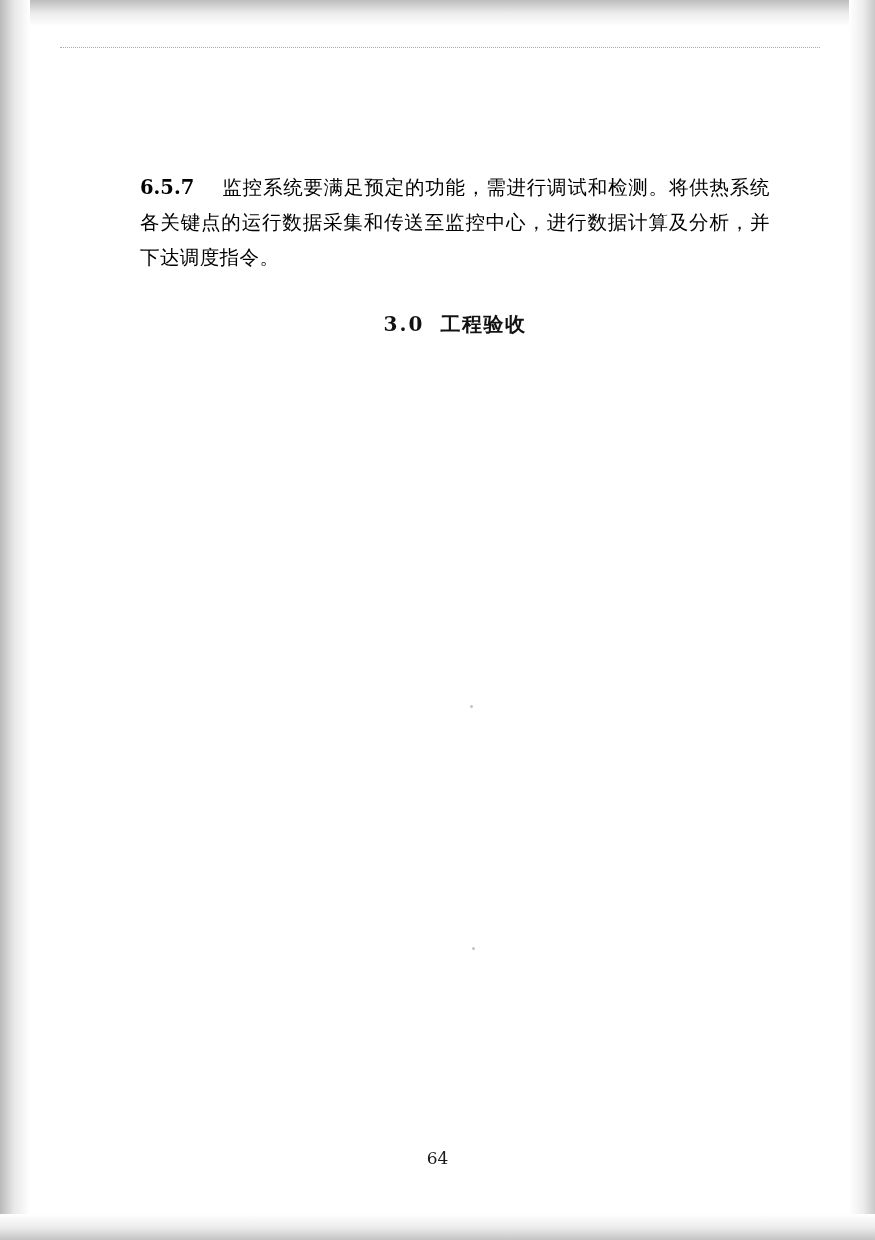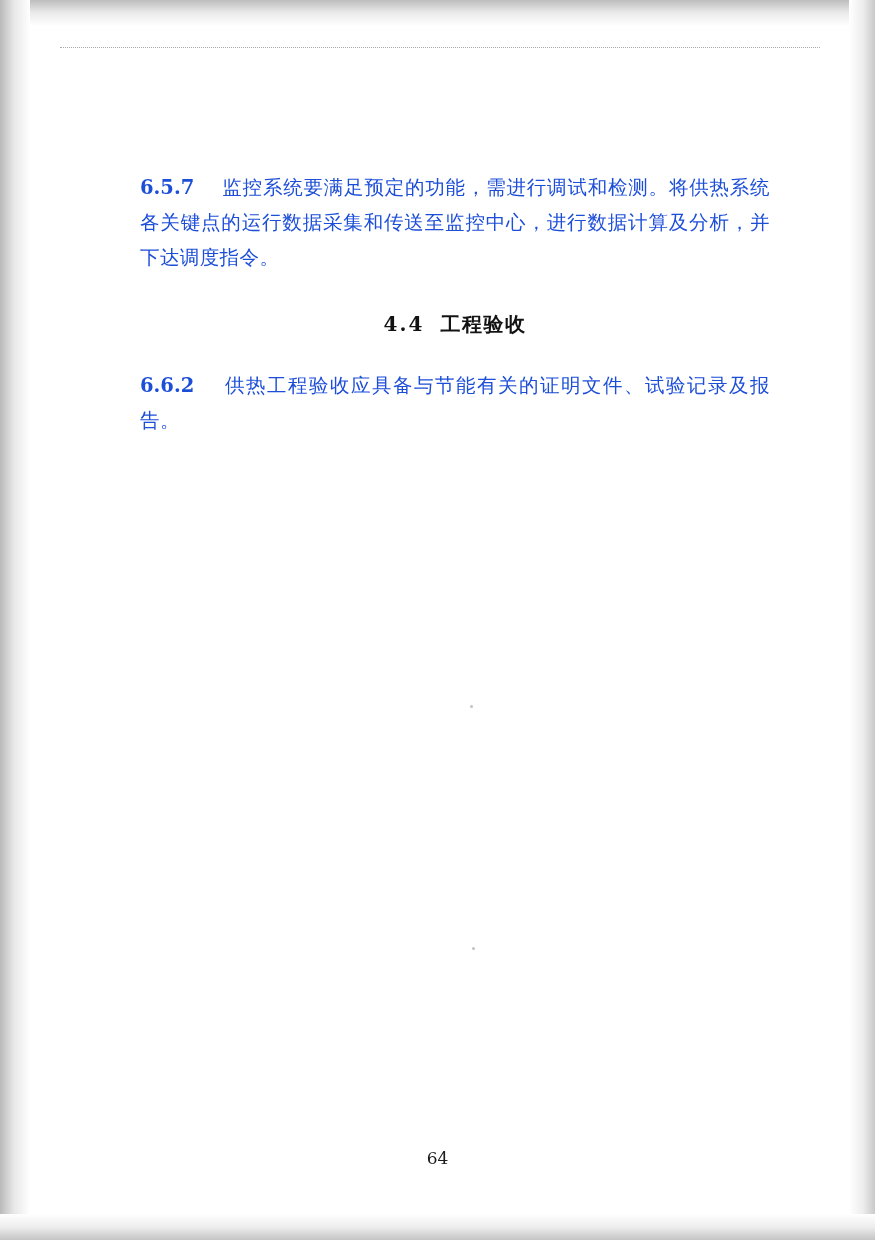--- a/index.html
+++ b/index.html
@@ -59,21 +59,21 @@
   .content {
     position: absolute;
     left: 140px;
     top: 170px;
     width: 630px;
   }
 
   .para {
     font-size: 19.5px;
     line-height: 35px;
-    color: #1d4ed8;
+    color: #000000;
     text-align: justify;
     margin: 0 0 0 0;
     letter-spacing: 0.4px;
   }
   .para .num {
     font-weight: bold;
     font-family: "DejaVu Serif", "Liberation Serif", serif;
     letter-spacing: 0px;
   }
 
@@ -123,26 +123,23 @@
   <div class="speck" style="left:470px; top:705px; width:3px; height:3px;"></div>
   <div class="speck" style="left:472px; top:947px; width:3px; height:3px;"></div>
 
   <div class="content">
 
     <p class="para">
       <span class="num">6.5.7</span>&nbsp;&nbsp;&nbsp;&nbsp;<span>监控系统要满足预定的功能，需进行调试和检测。将供热系统各关键点的运行数据采集和传送至监控中心，进行数据计算及分析，并下达调度指令。</span>
     </p>
 
     <div class="section-head">
-      <span class="sec-no">4.4</span><span>工程验收</span>
+      <span class="sec-no">3.0</span><span>工程验收</span>
     </div>
 
 
-    <p class="para">
-      <span class="num">6.6.2</span>&nbsp;&nbsp;&nbsp;&nbsp;<span>供热工程验收应具备与节能有关的证明文件、试验记录及报告。</span>
-    </p>
 
 
   </div>
 
   <div class="pnum">64</div>
 
 </div>
 
 </body></html>

